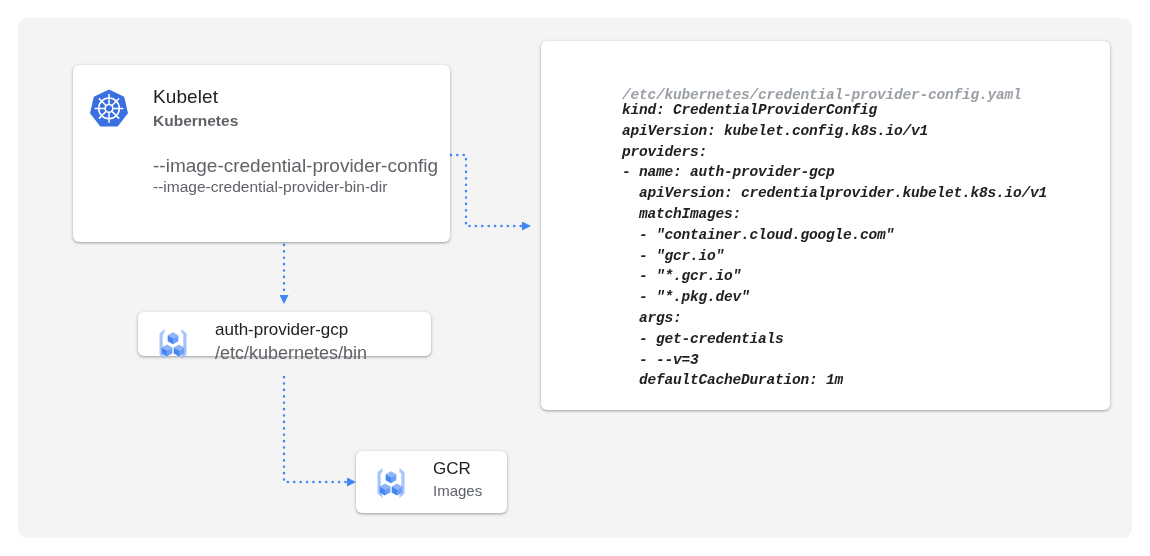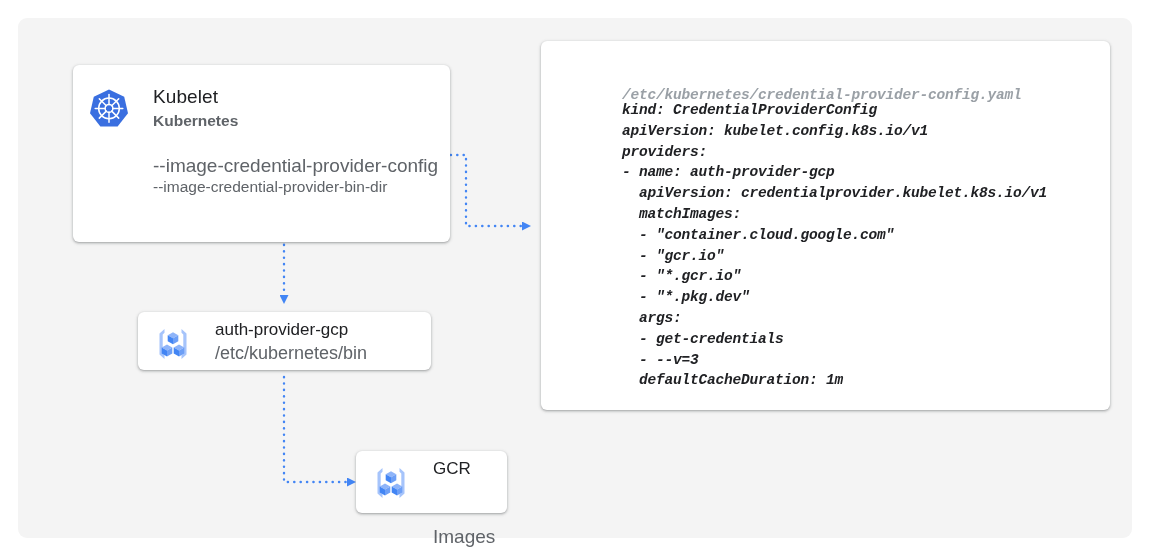--- a/index.html
+++ b/index.html
@@ -81,21 +81,21 @@
     font-size: 15.5px;
     color: #5f6368;
     white-space: nowrap;
   }
 
   
   #auth-provider-card {
     left: 138px;
     top: 312px;
     width: 293px;
-    height: 58px;
+    height: 44px;
   }
   #auth-provider-icon {
     position: absolute;
     left: 13px;
     top: 10px;
     width: 44px;
     height: 44px;
   }
   #auth-provider-title {
     position: absolute;
@@ -130,23 +130,22 @@
     position: absolute;
     left: 77px;
     top: 8px;
     font-size: 17px;
     color: #202124;
   }
   #gcr-subtitle {
     position: absolute;
     left: 77px;
     top: 31px;
-    font-size: 19px;
-    color: #5f6368;
-    margin-top: 44px;
+    font-size: 15px;
+    color: #5f6368;
   }
 
   
   #yaml-card {
     left: 541px;
     top: 41px;
     width: 569px;
     height: 369px;
   }
   #yaml-filename {

